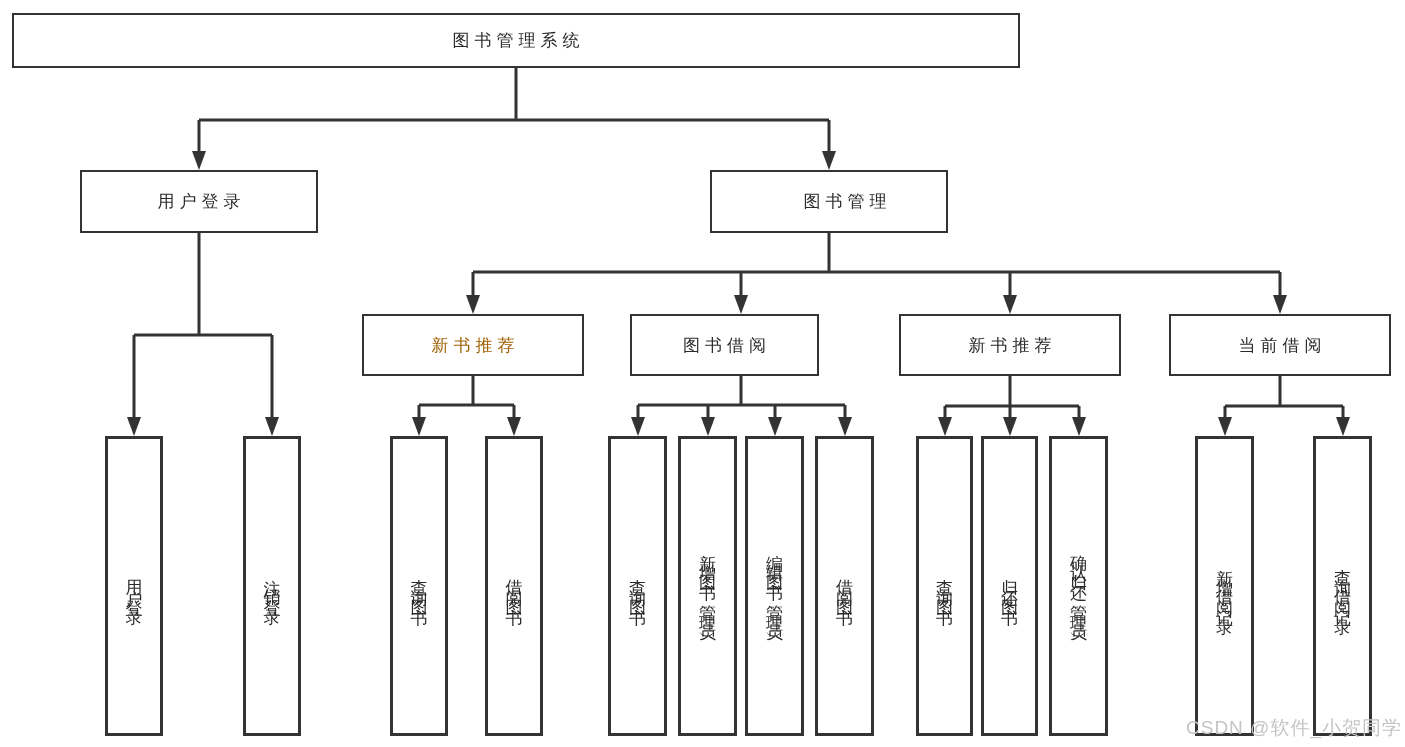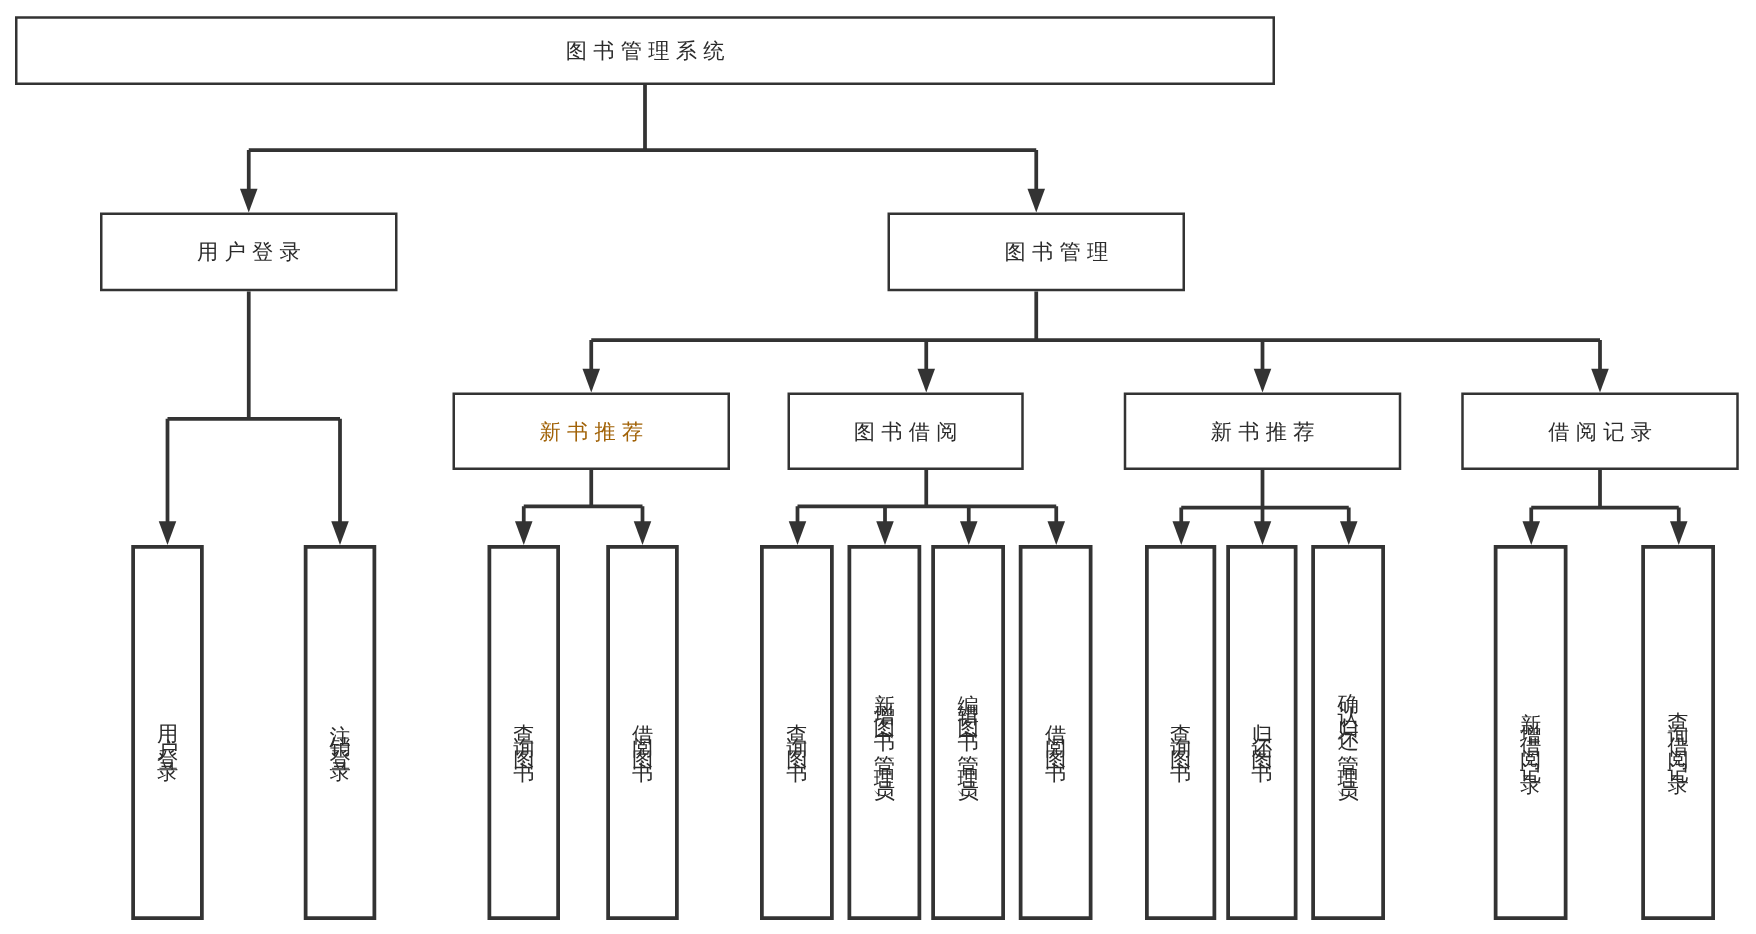--- a/index.html
+++ b/index.html
@@ -73,21 +73,21 @@
   <div class="box h" style="left: 362px; top: 314px; width: 222px; height: 62px; border-color: rgb(51, 51, 51); color: #a16207;">
     <span class="lbl">新书推荐</span>
   </div>
   <div class="box h" style="left: 630px; top: 314px; width: 189px; height: 62px; border-color: rgb(51, 51, 51); color: rgb(43, 43, 43);">
     <span class="lbl">图书借阅</span>
   </div>
   <div class="box h" style="left: 899px; top: 314px; width: 222px; height: 62px; border-color: rgb(51, 51, 51); color: rgb(43, 43, 43);">
     <span class="lbl">新书推荐</span>
   </div>
   <div class="box h" style="left: 1169px; top: 314px; width: 222px; height: 62px; border-color: rgb(51, 51, 51); color: rgb(43, 43, 43);">
-    <span class="lbl">借阅记录</span>
+    <span class="lbl">当前借阅</span>
   </div>
 
   <div class="box v" style="left: 105px; top: 436px; width: 58px; height: 300px; border-color: rgb(51, 51, 51); color: rgb(43, 43, 43);">
     <span class="vlbl">用户登录</span>
   </div>
   <div class="box v" style="left: 243px; top: 436px; width: 58px; height: 300px; border-color: rgb(51, 51, 51); color: rgb(43, 43, 43);">
     <span class="vlbl">注销登录</span>
   </div>
 
   <div class="box v" style="left: 390px; top: 436px; width: 58px; height: 300px; border-color: rgb(51, 51, 51); color: rgb(43, 43, 43);">
@@ -120,14 +120,15 @@
     <span class="vlbl">确认归还（管理员）</span>
   </div>
 
   <div class="box v" style="left: 1195px; top: 436px; width: 59px; height: 300px; border-color: rgb(51, 51, 51); color: rgb(43, 43, 43);">
     <span class="vlbl">新增借阅记录</span>
   </div>
   <div class="box v" style="left: 1313px; top: 436px; width: 59px; height: 300px; border-color: rgb(51, 51, 51); color: rgb(43, 43, 43);">
     <span class="vlbl">查询借阅记录</span>
   </div>
 
+  <div class="watermark" style="color: rgb(196, 196, 196);">CSDN @软件_小贺同学</div>
 
 </div>
 
 </body></html>

